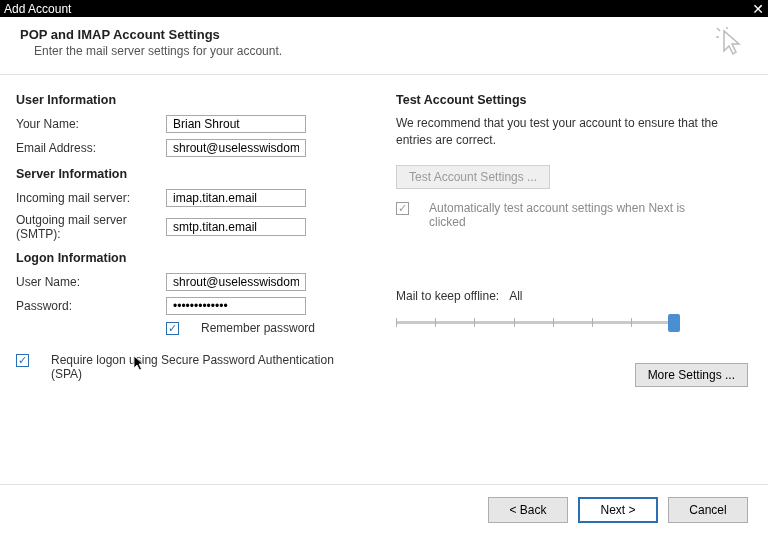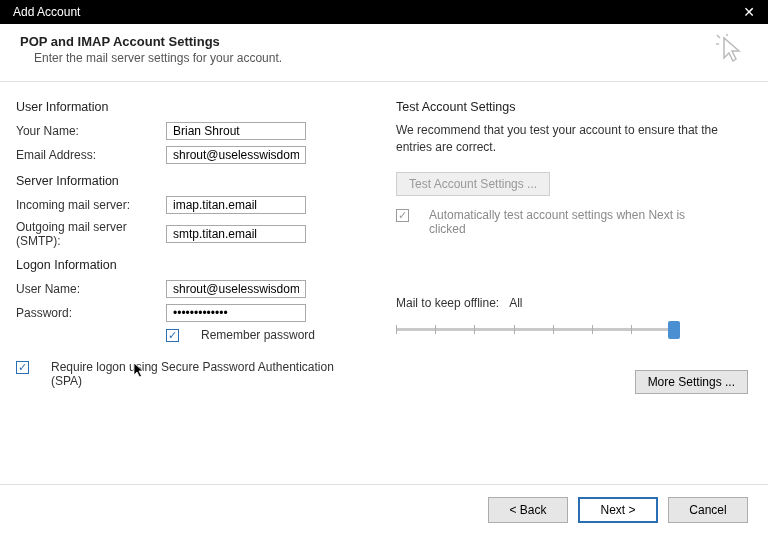--- a/index.html
+++ b/index.html
@@ -8,44 +8,44 @@
     font-size: 12px;
     background: #fff;
     width: 768px;
     height: 535px;
     overflow: hidden;
     color: #333;
   }
   .titlebar {
     background: #000;
     color: #fff;
-    height: 24px;
+    height: 17px;
     display: flex;
     align-items: center;
     justify-content: space-between;
-    padding: 0 13px;
+    padding: 0 4px;
     font-size: 12px;
   }
   .titlebar .close { font-size: 14px; cursor: pointer; }
   .header-area {
     padding: 10px 20px 12px 20px;
     border-bottom: 1px solid #e1e1e1;
     display: flex;
     justify-content: space-between;
   }
   .header-title { font-weight: bold; font-size: 13px; color: #222; }
   .header-sub { color: #555; margin-top: 2px; margin-left: 14px; }
   .cursor-icon svg { width: 32px; height: 32px; }
   .content {
     display: flex;
     padding: 18px 20px 10px 16px;
     gap: 28px;
   }
   .col { flex: 1; }
-  .section-title { font-weight: normal; font-size: 12.5px; margin-bottom: 8px; color: #222;}
+  .section-title { font-weight: bold; font-size: 12.5px; margin-bottom: 8px; color: #222;}
   .field-row { display: flex; align-items: center; margin-bottom: 6px; }
   .field-label { width: 150px; color: #333; font-size: 12px; }
   .field-input {
     border: 1px solid #a9a9a9;
     height: 18px;
     width: 140px;
     padding: 2px 6px;
     font-size: 12px;
     background: #fff;
   }

